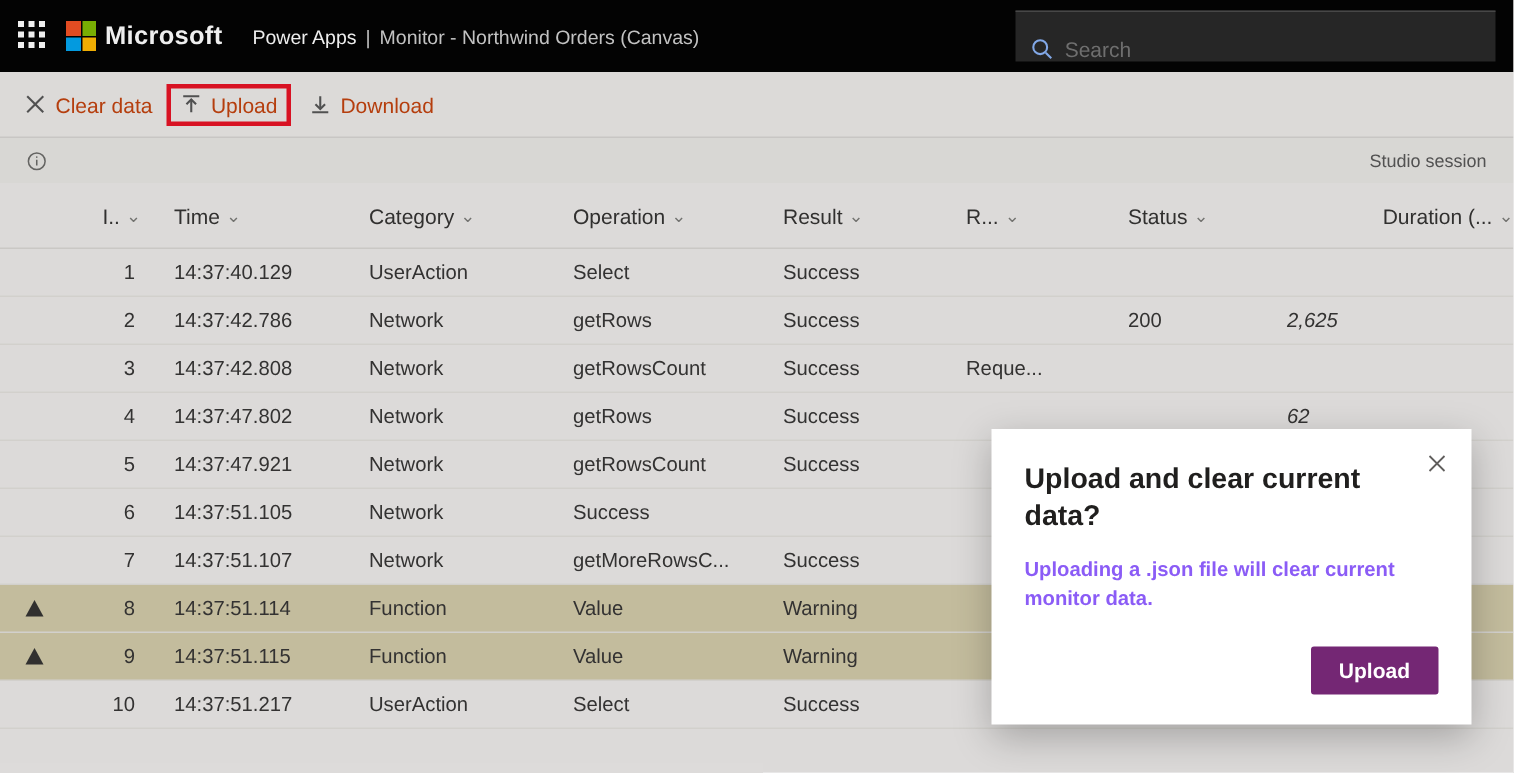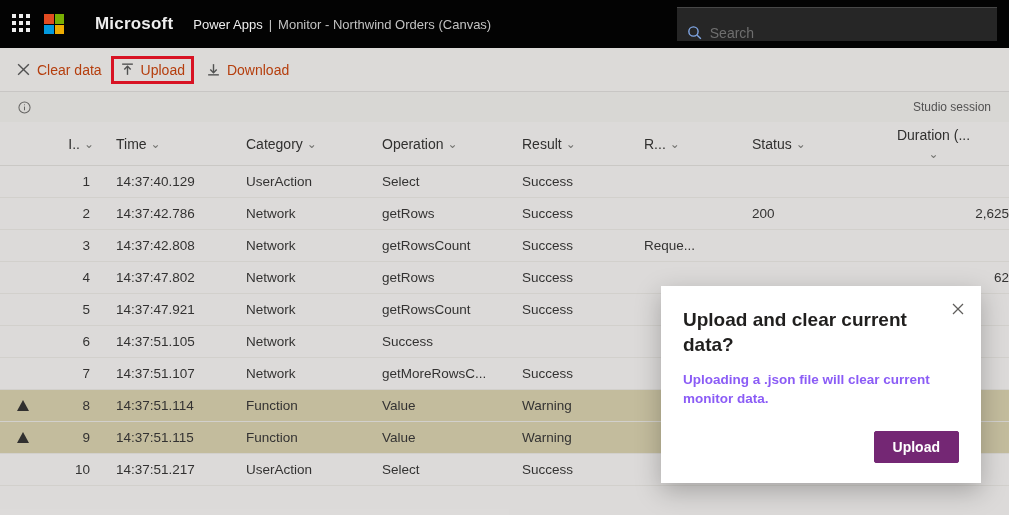--- a/index.html
+++ b/index.html
@@ -2,21 +2,21 @@
 <html><head>
   <meta charset="utf-8">
   <style>
     * { margin:0; padding:0; box-sizing:border-box; font-family:"Segoe UI",Arial,sans-serif; }
     body { width:1009px; height:515px; overflow:hidden; background:#fff; position:relative; }
 
     
     .topbar { height:48px; background:#000; color:#fff; display:flex; align-items:center; padding:0 12px; }
     .waffle { width:20px; height:20px; margin-right:12px; display:grid; grid-template-columns:repeat(3,4px); grid-template-rows:repeat(3,4px); gap:3px; }
     .waffle span { background:#fff; }
-    .ms-logo { display:flex; align-items:center; margin-right:20px;gap:25px; }
+    .ms-logo { display:flex; align-items:center; margin-right:20px; }
     .ms-logo .sqs { width:20px; height:20px; display:grid; grid-template-columns:repeat(2,1fr); grid-template-rows:repeat(2,1fr); gap:1px; margin-right:6px; }
     .sq1{background:#f25022}.sq2{background:#7fba00}.sq3{background:#00a4ef}.sq4{background:#ffb900}
     .ms-logo .txt { font-size:17px; font-weight:600; letter-spacing:0.2px; }
     .crumbs { font-size:13px; color:#d0d0d0; display:flex; gap:6px; align-items:center; }
     .crumbs .app { color:#fff; }
     .search { margin-left:auto; height:34px; width:320px; background:#262626; display:flex; align-items:flex-end; padding:0 10px; border-top:1px solid #4a4a4a; }
     .search .icon { width:16px; height:16px; margin-right:8px; }
     .search .icon svg { stroke:#8ab4f8; }
     .search input { background:transparent; border:none; outline:none; color:#ccc; font-size:14px; width:100%; }
 
@@ -35,22 +35,22 @@
     
     .tablewrap { position:relative; background:#eceae9; height:calc(515px - 48px - 44px - 30px); overflow:hidden; }
     .thead, .trow { display:grid; grid-template-columns:42px 70px 130px 136px 140px 122px 108px 106px 155px; align-items:center; }
     .thead { height:44px; font-size:14px; color:#323130; font-weight:400; border-bottom:1px solid #d8d6d3; }
     .thead .cell { display:flex; align-items:center; gap:4px; padding-left:4px; white-space:nowrap; }
     .thead .chev { color:#7a7a77; font-size:12px; }
     .trow { height:32px; font-size:13.5px; color:#353433; border-bottom:1px solid #e1dfdb; padding-left:0; }
     .trow .cell { padding-left:4px; white-space:nowrap; overflow:hidden; text-overflow:ellipsis; }
     .trow .idcell { text-align:right; padding-right:22px; }
     .thead .idcell { justify-content:flex-end; padding-right:18px; }
-    .thead .durcell { justify-content:flex-end; padding-right:0;flex-direction:column; }
-    .trow .durcell { text-align:right; }
+    .thead .durcell { justify-content:flex-end; padding-right:0; }
+    .trow .durcell { text-align:left;font-style:italic; }
     .warnrow { background:#d1c9a8; }
     .warnicon { width:14px; height:14px; color:#323130; display:flex;align-items:center;justify-content:center;}
     .warnicon svg { fill:#323130;}
     .iconcell{display:flex;align-items:center;justify-content:center;}
 
     
     .scrim { position:absolute; inset:0; background:rgba(40,40,40,0.08); pointer-events:none; }
 
     
     .dialog { position:absolute; right:28px; top:286px; width:320px; background:#fff; box-shadow:0 8px 24px rgba(0,0,0,0.25); padding:22px 22px 20px 22px; }

